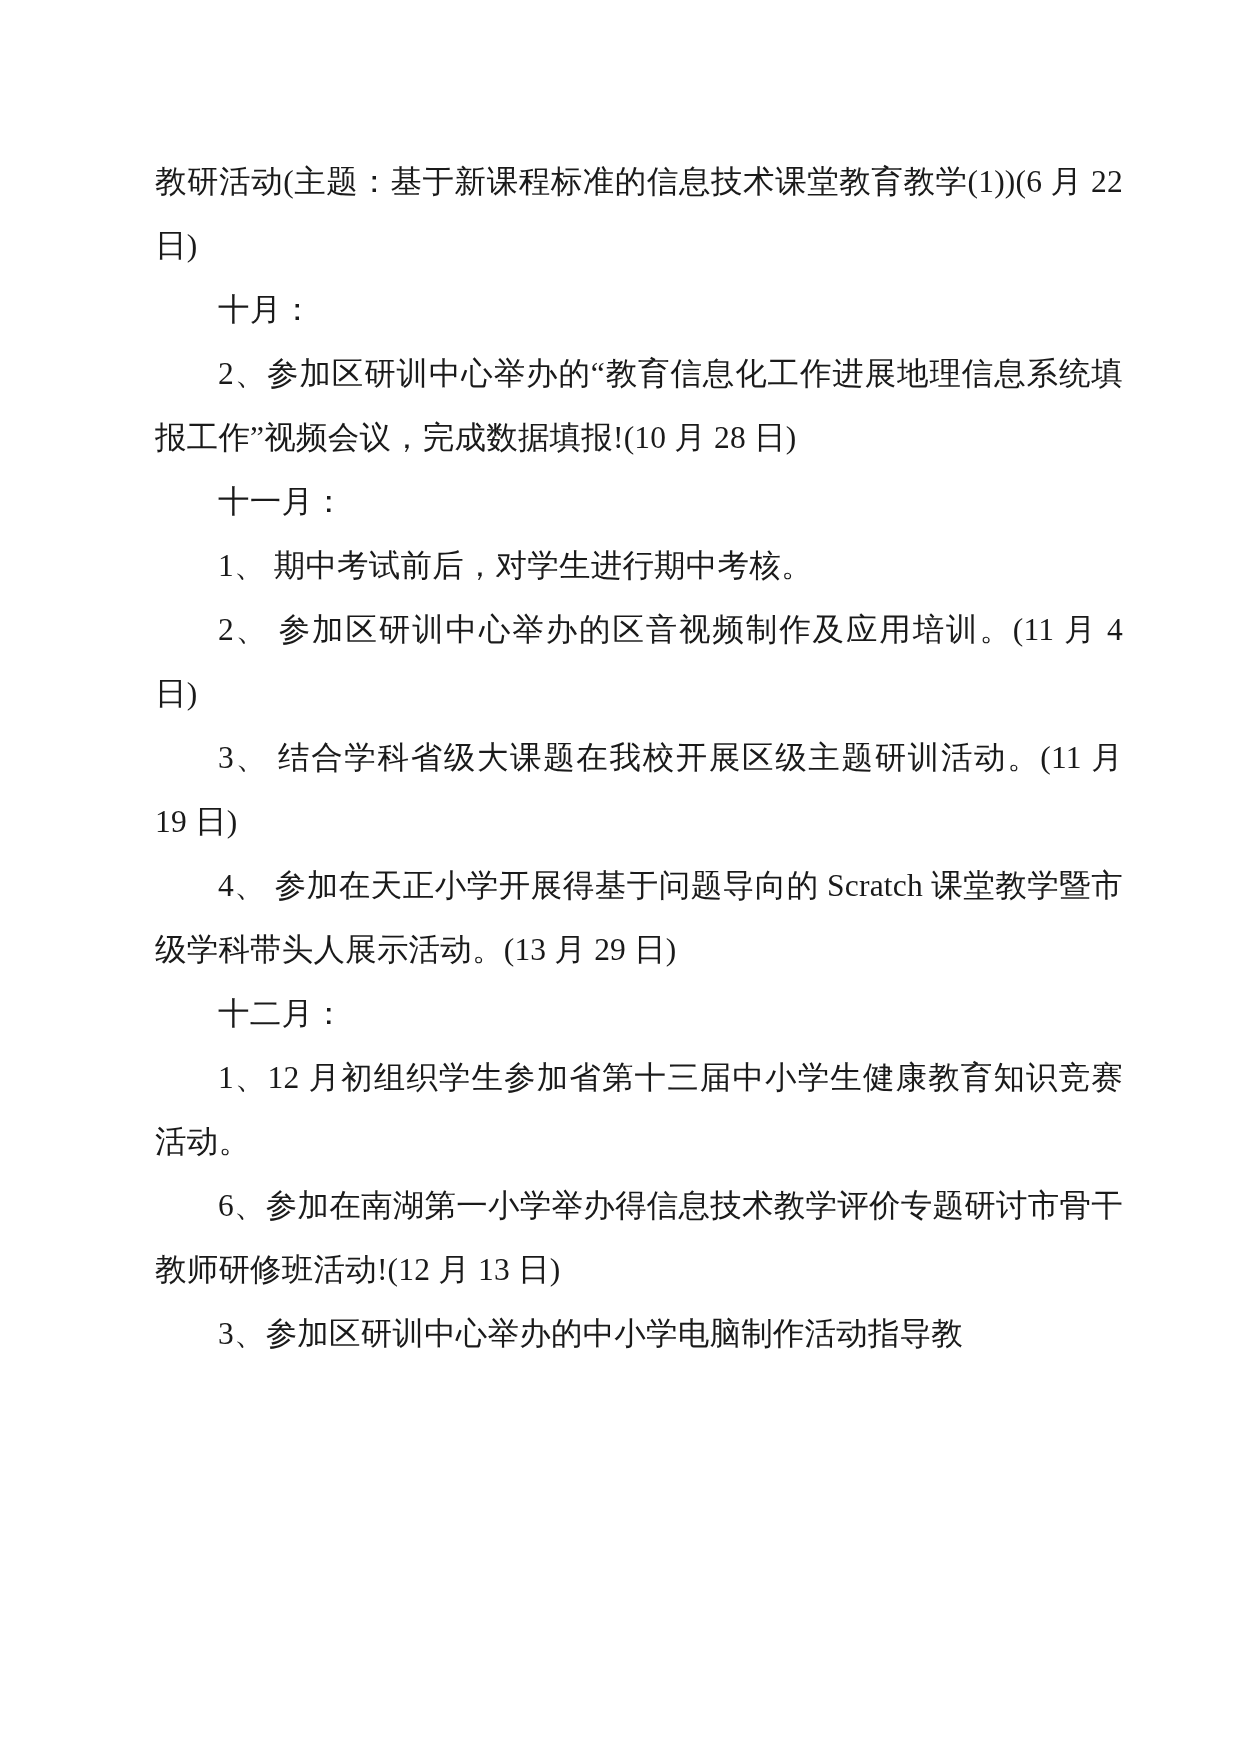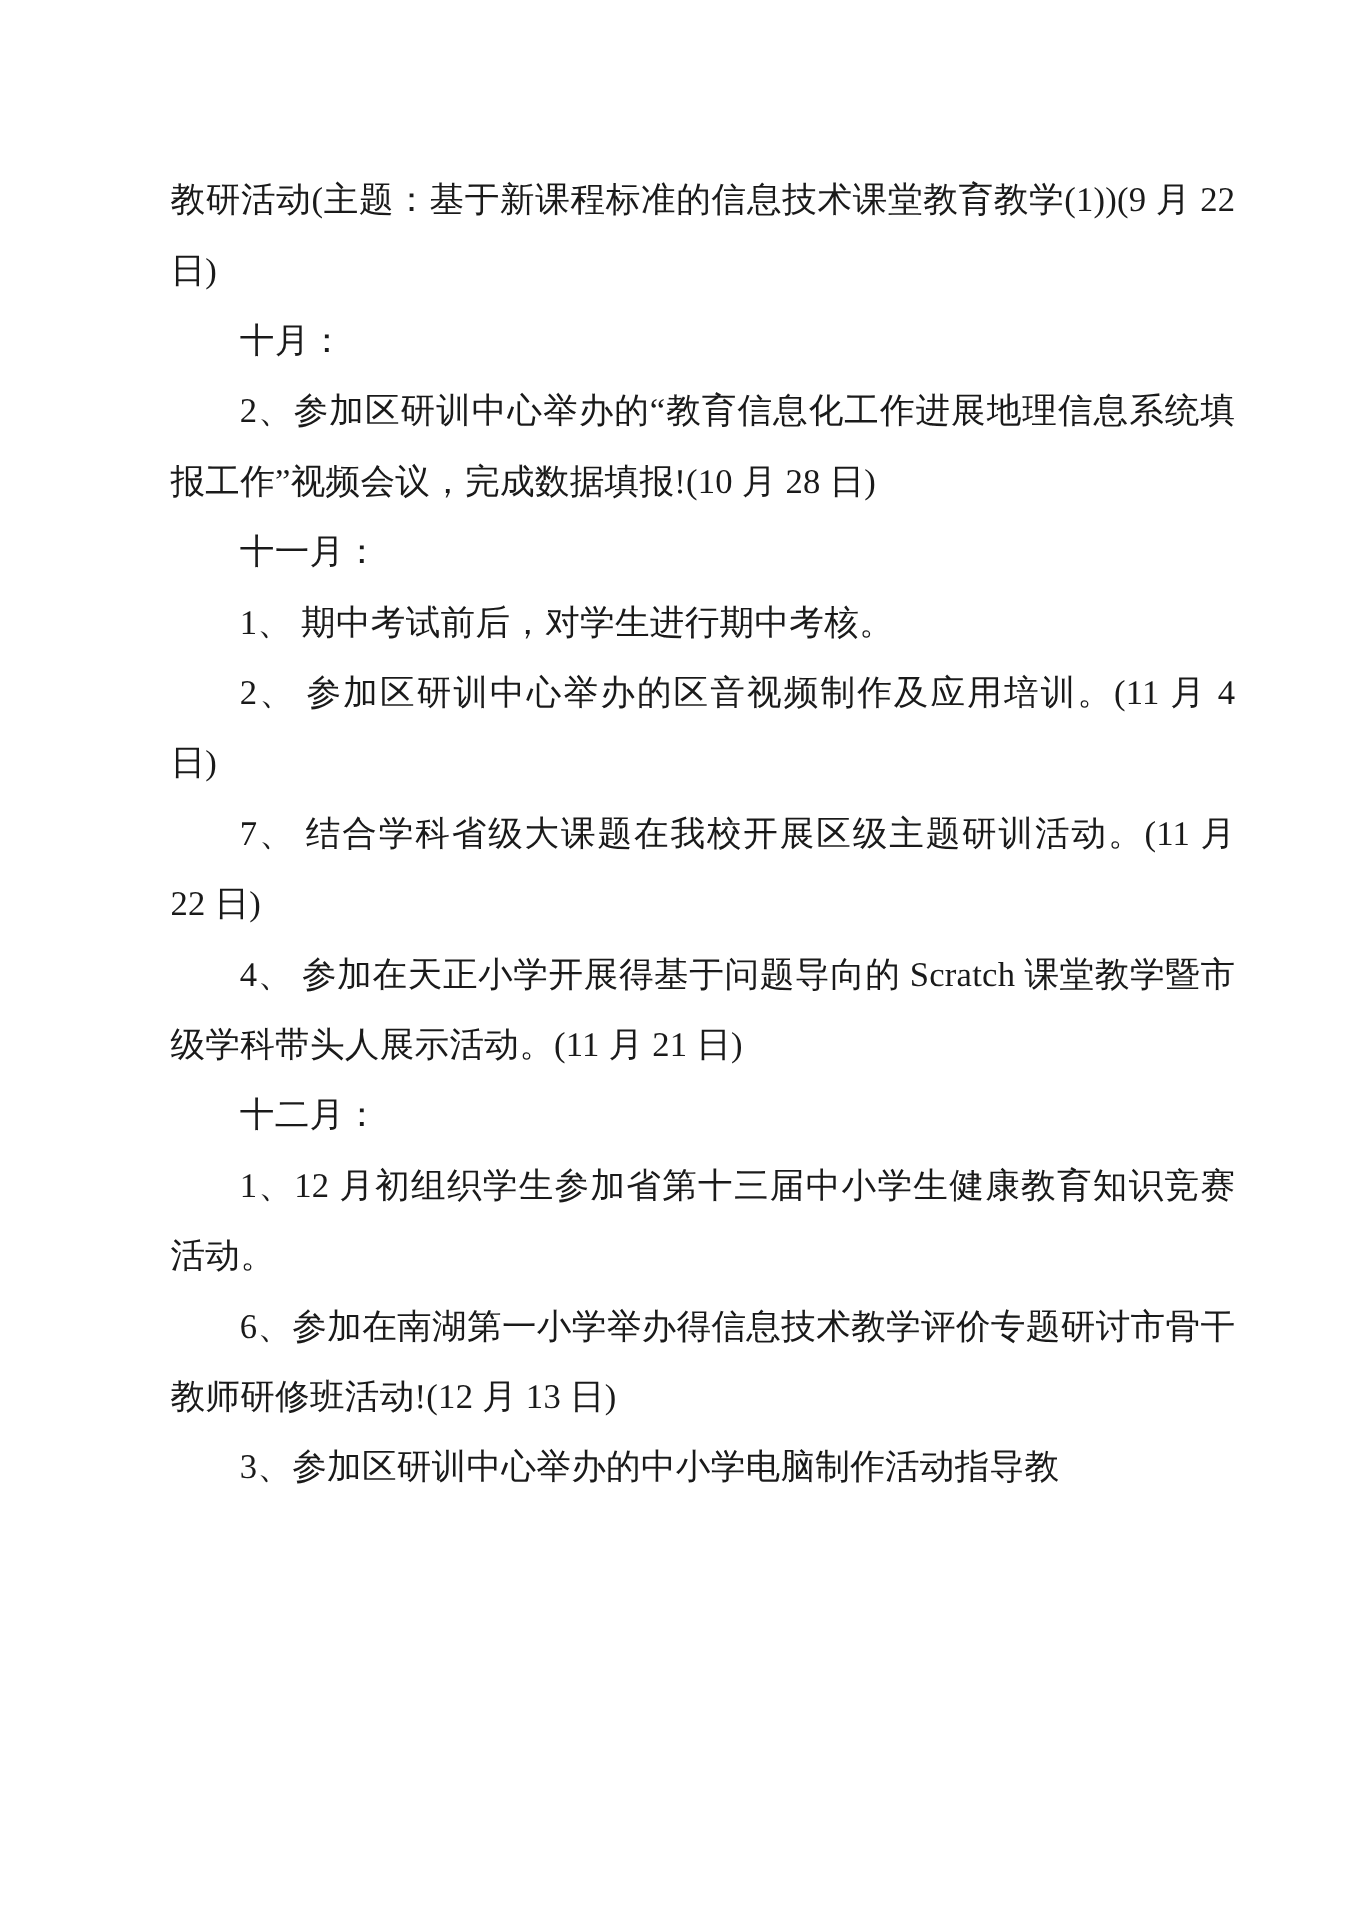--- a/index.html
+++ b/index.html
@@ -34,26 +34,26 @@
   }
   .para.indent {
     text-indent: 63px;
   }
 </style>
 </head>
 <body>
 
 <div class="page">
   <div class="doc-body">
-    <p class="para">教研活动(主题：基于新课程标准的信息技术课堂教育教学(1))(9 月 22 日)</p>
+    <p class="para">教研活动(主题：基于新课程标准的信息技术课堂教育教学(1))(6 月 22 日)</p>
     <p class="para indent">十月：</p>
     <p class="para indent">2、参加区研训中心举办的“教育信息化工作进展地理信息系统填报工作”视频会议，完成数据填报!(10 月 28 日)</p>
     <p class="para indent">十一月：</p>
     <p class="para indent">1、 期中考试前后，对学生进行期中考核。</p>
     <p class="para indent">2、 参加区研训中心举办的区音视频制作及应用培训。(11 月 4 日)</p>
-    <p class="para indent">7、 结合学科省级大课题在我校开展区级主题研训活动。(11 月 22 日)</p>
-    <p class="para indent">4、 参加在天正小学开展得基于问题导向的 Scratch 课堂教学暨市级学科带头人展示活动。(11 月 21 日)</p>
+    <p class="para indent">3、 结合学科省级大课题在我校开展区级主题研训活动。(11 月 19 日)</p>
+    <p class="para indent">4、 参加在天正小学开展得基于问题导向的 Scratch 课堂教学暨市级学科带头人展示活动。(13 月 29 日)</p>
     <p class="para indent">十二月：</p>
     <p class="para indent">1、12 月初组织学生参加省第十三届中小学生健康教育知识竞赛活动。</p>
     <p class="para indent">6、参加在南湖第一小学举办得信息技术教学评价专题研讨市骨干教师研修班活动!(12 月 13 日)</p>
     <p class="para indent">3、参加区研训中心举办的中小学电脑制作活动指导教</p>
   </div>
 </div>
 
 </body></html>

